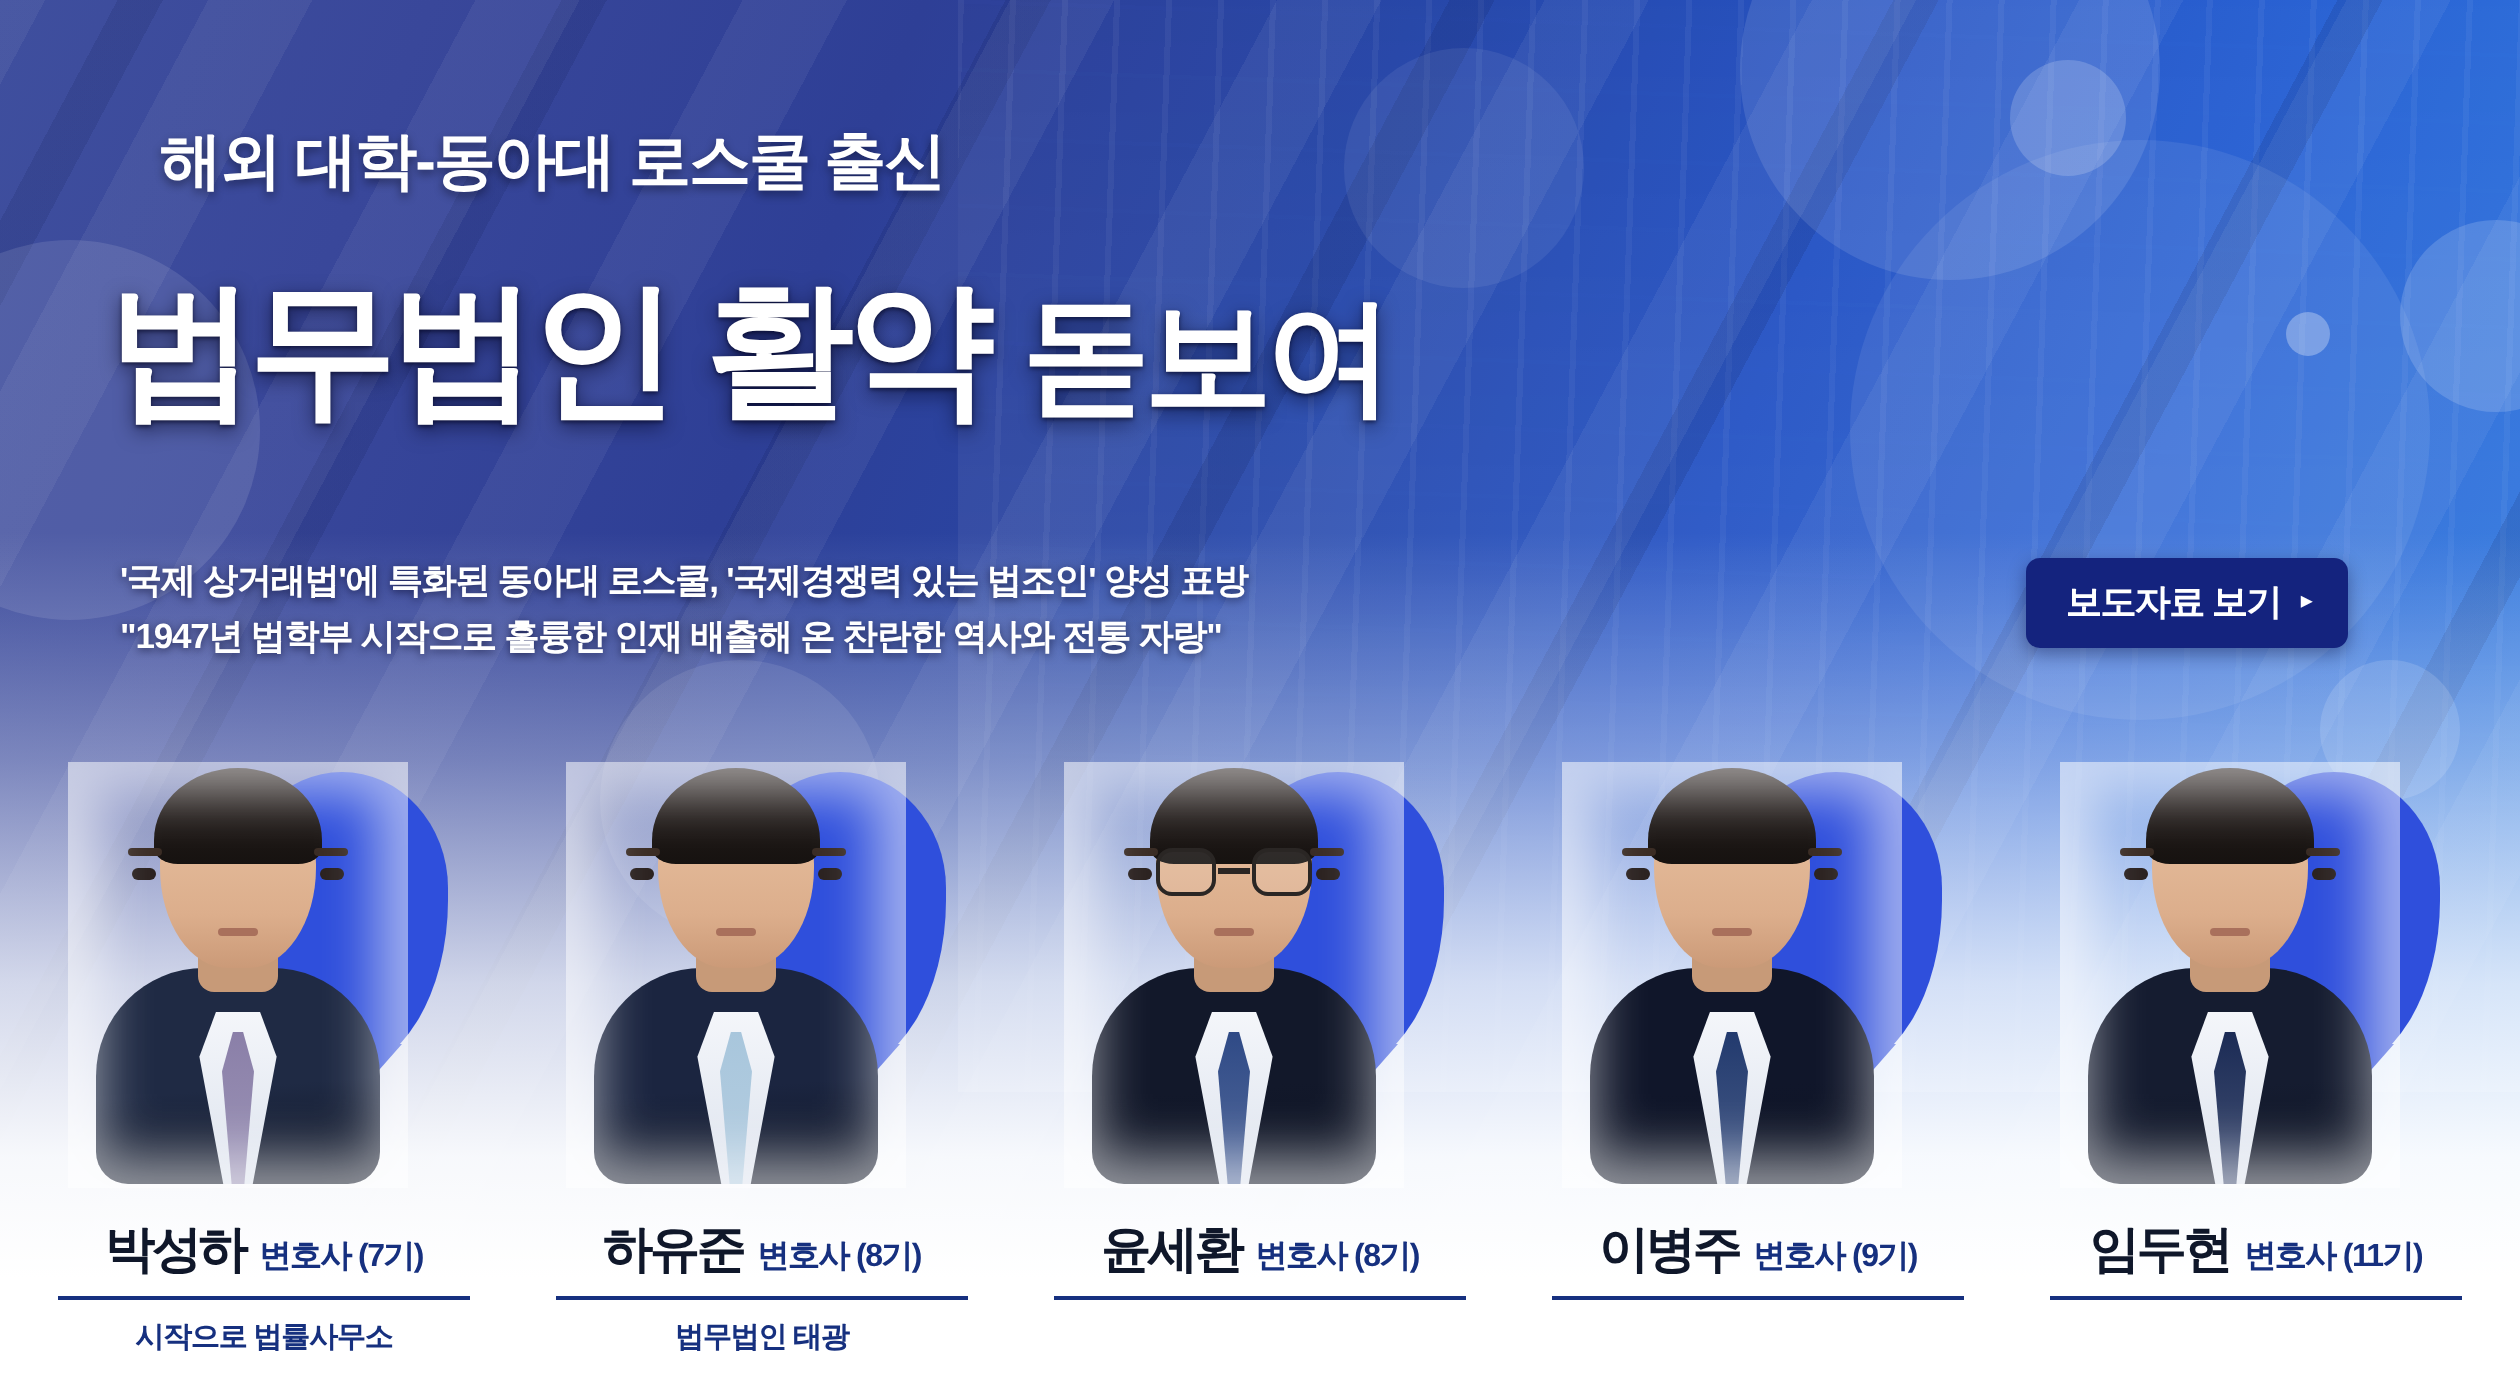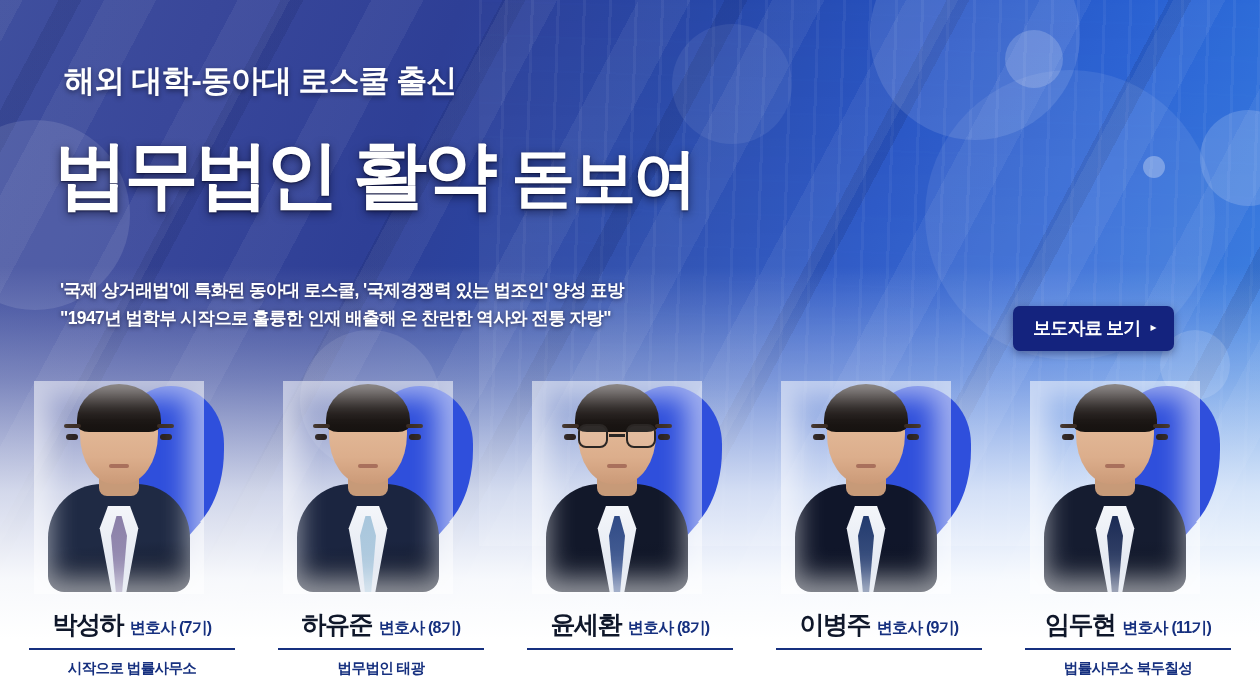--- a/index.html
+++ b/index.html
@@ -63,21 +63,21 @@
     position:absolute; left:0; right:0; bottom:0; height:62%;
     background:linear-gradient(180deg,
       rgba(246,249,253,0) 0%,
       rgba(244,248,253,.35) 26%,
       rgba(247,250,254,.80) 52%,
       rgba(253,254,255,.97) 72%,
       #ffffff 86%);
   }
 
   
-  .eyebrow-wrap { position:absolute; left:58px; top:64px; }
+  .eyebrow-wrap { position:absolute; left:74px; top:64px; }
   .eyebrow {
     position:relative; display:inline-block;
     font-size:31px; font-weight:700; color:#ffffff;
     letter-spacing:-1px; line-height:1.1;
     padding:0 6px 4px 6px;
     text-shadow:0 2px 5px rgba(0,0,10,.45);
   }
   .eyebrow .hl {
     position:absolute; left:0; right:0; bottom:-2px; height:13px;
     background:linear-gradient(90deg,#1d2b9e 0%,#2563d8 18%,#3fb9e8 42%,#2a7ae0 64%,#2640d6 85%,#1e2fb4 100%);
@@ -96,21 +96,21 @@
   .subline {
     position:absolute; left:60px; top:276px;
     font-size:17.5px; font-weight:700; color:#ffffff;
     letter-spacing:-.6px; line-height:1.62;
     text-shadow:0 1px 4px rgba(0,0,30,.6);
     white-space:nowrap;
   }
 
   
   .cta {
-    position:absolute; left:1013px; top:306px;
+    position:absolute; left:1013px; top:279px;
     display:flex; align-items:center; gap:10px;
     padding:10px 18px 11px 20px;
     background:#14237e;
     border-radius:7px;
     box-shadow:0 3px 9px rgba(0,0,40,.38);
     cursor:pointer;
   }
   .cta-label {
     font-size:18px; font-weight:700; color:#ffffff; letter-spacing:-.8px;
     white-space:nowrap;
@@ -413,18 +413,17 @@
 
         <div class="f-soft"></div>
       </div>
     </div>
     <div class="caption">
       <div class="name-line">
         <span class="p-name">임두현</span>
         <span class="p-role">변호사 (11기)</span>
       </div>
       <div class="rule"></div>
-      <div class="p-firm">법률사무소 북두칠성</div>
     </div>
       </div>
     </div>
 
 </div>
 
 </body></html>

